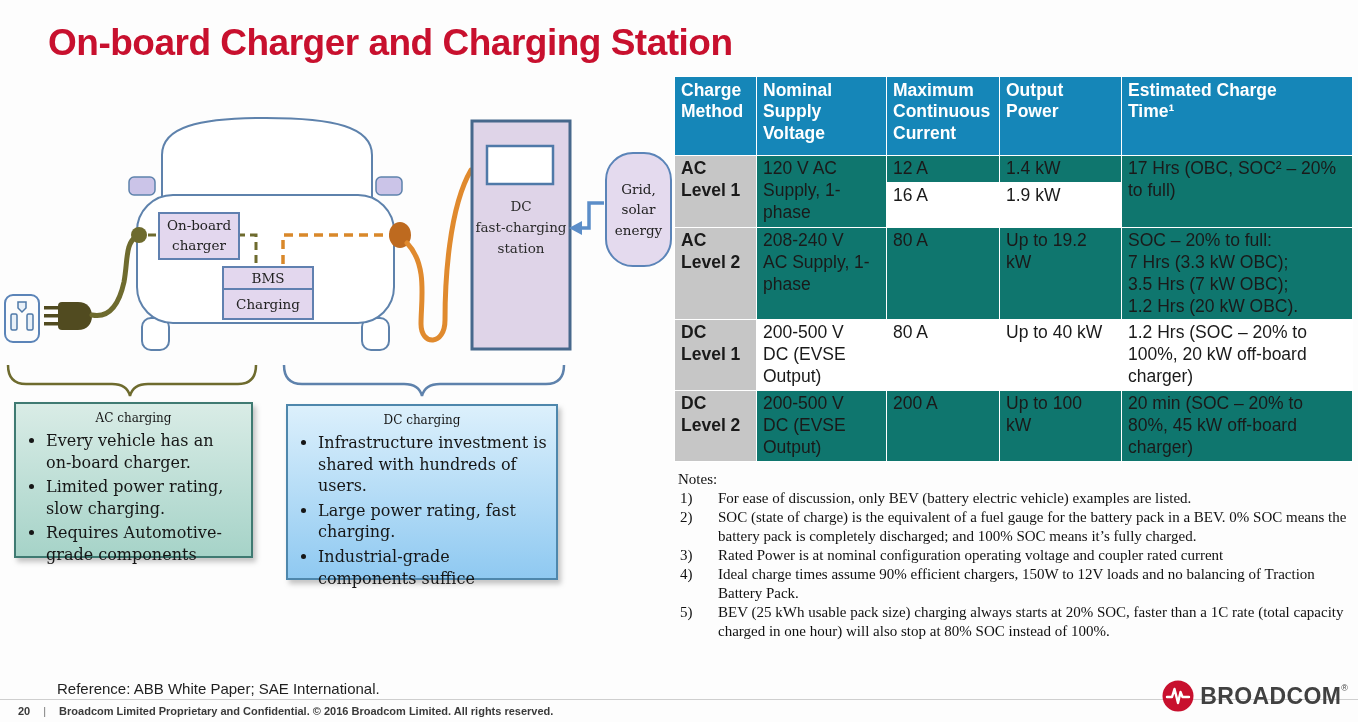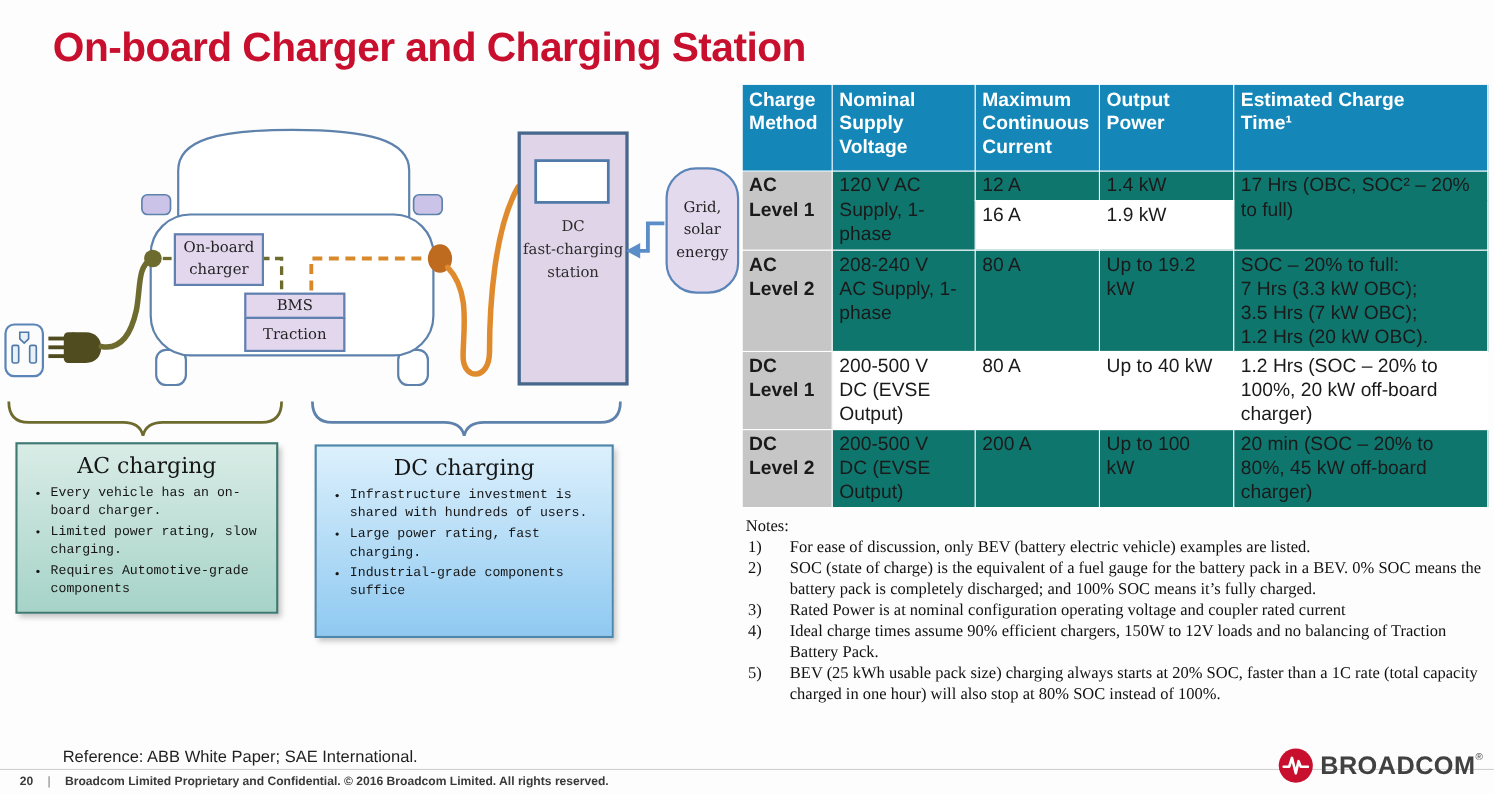--- a/index.html
+++ b/index.html
@@ -49,23 +49,23 @@
   .callout.ac{
     left:14px;top:402px;width:239px;height:156px;
     background:linear-gradient(180deg,#D9ECE6 0%,#A6D3C8 100%);
     border:2px solid #3F7A72;
   }
   .callout.dc{
     left:286px;top:404px;width:272px;height:176px;
     background:linear-gradient(180deg,#DCF0FC 0%,#8FC9F1 100%);
     border:2px solid #4E87AC;
   }
-  .callout-title{text-align:center;font-size:20px;margin-top:7px;}
+  .callout-title{text-align:center;font-size:12px;margin-top:7px;}
   .callout ul{margin:5px 0 0 0;padding:0 8px 0 30px;}
-  .callout li{font-size:12px;line-height:1.35;margin-bottom:3px;font-family:Liberation Mono, monospace;}
+  .callout li{font-size:16px;line-height:1.35;margin-bottom:3px;}
   
   .table-wrap{position:absolute;left:674px;top:76px;width:680px;}
   .table-title{
     margin:0 0 9px 14px;font-size:26px;font-weight:700;color:#252525;
   }
   table.ratings{
     border-collapse:collapse;width:678px;table-layout:fixed;
     border:1px solid #BFBFBF;
   }
   .ratings th{
@@ -153,21 +153,21 @@
     </g>
 
     <path d="M8,265 C8,278 14,284 26,284 L112,284 C122,284 128,288 130,296 C132,288 138,284 148,284 L238,284 C250,284 256,278 256,265" fill="none" stroke="#6E6B2E" stroke-width="2.5"></path>
     <path d="M284,265 C284,278 290,284 302,284 L404,284 C414,284 420,288 422,296 C424,288 430,284 440,284 L546,284 C558,284 564,278 564,265" fill="none" stroke="#5E82AC" stroke-width="2.5"></path>
   </svg>
 
   <div class="obc-box dlabel">
     <span>On-board charger</span>
   </div>
   <div class="bms-box dlabel">BMS</div>
-  <div class="battery-box dlabel">Traction</div>
+  <div class="battery-box dlabel">Charging</div>
   <div class="station-label dlabel">DC
 fast-charging
 station</div>
   <div class="grid-box dlabel">Grid,
 solar
 energy</div>
 </div>
 
 <div class="callout ac">
   <div class="callout-title">AC charging</div>

